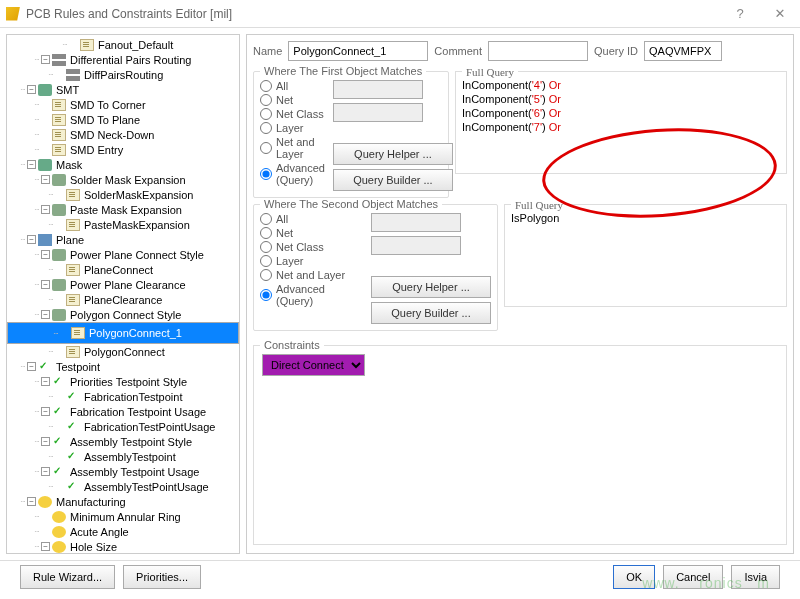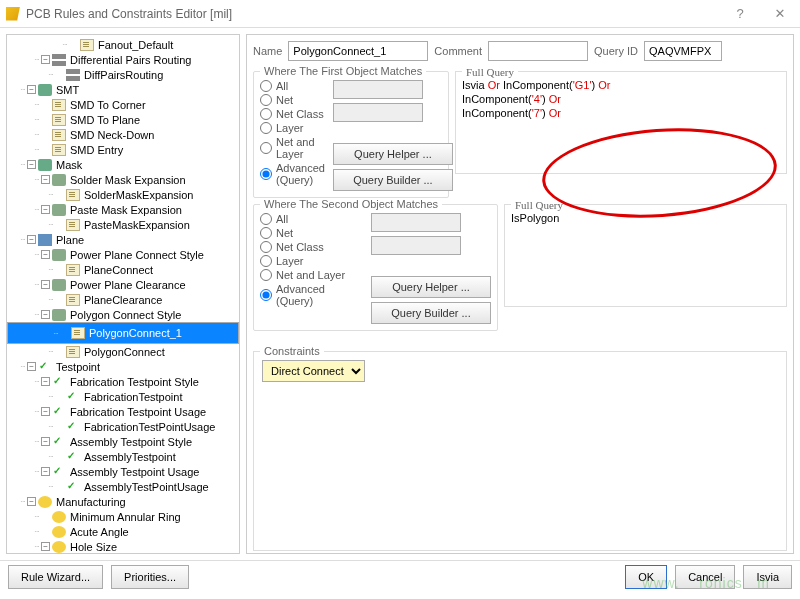--- a/index.html
+++ b/index.html
@@ -39,25 +39,25 @@
 .radios input { width: 12px; height: 12px; }
 .rbtns { display: flex; flex-direction: column; gap: 4px; justify-content: flex-start; }
 .dd { width: 90px; height: 19px; border: 1px solid #aaa; background: #eee; }
 .qbtn { width: 120px; height: 22px; background: linear-gradient(#fdfdfd,#e5e5e5); border: 1px solid #aaa; color: #333; }
 .fullq { border: 1px solid #ddd; padding: 6px; font-family: Consolas, monospace; font-size: 11px; line-height: 14px; position: relative; height: 103px; }
 .fullq .gt { position: absolute; top: -7px; left: 6px; background: #fff; padding: 0 4px; color: #666; font-family: "Segoe UI"; }
 .fq1 { color: #000; }
 .op { color: #d00; }
 .str { color: #d00; }
 .fqrow { display: flex; gap: 6px; }
-.constraints { border: 1px solid #ddd; padding: 8px; margin-top: 14px; height: 200px; position: relative; }
+.constraints { border: 1px solid #ddd; padding: 8px; margin-top: 8px; height: 200px; position: relative; }
 .constraints .gt { position: absolute; top: -7px; left: 6px; background: #fff; padding: 0 4px; color: #666; }
 .cslabel { color: #555; margin: 8px 0 4px 4px; }
-.sel { border: 1px solid #aaa; height: 22px; padding: 0 4px; background: #fef9c3; }
-.footer { height: 33px; display: flex; align-items: center; padding: 0 8px; gap: 8px; border-top: 1px solid #ddd; }
+.sel { border: 1px solid #aaa; height: 22px; padding: 0 4px; background: #a21caf; }
+.footer { height: 33px; display: flex; align-items: center; padding: 0 20px; gap: 8px; border-top: 1px solid #ddd; }
 .footer .spacer { flex: 1; }
 .fbtn { height: 24px; padding: 0 12px; background: linear-gradient(#fdfdfd,#e5e5e5); border: 1px solid #aaa; }
 .fbtn.primary { border: 1px solid #2a6fd0; }
 .watermark { position: absolute; right: 30px; bottom: 8px; color: rgba(80,180,80,0.4); font-size: 14px; pointer-events: none; letter-spacing: 1px; }
 .circle { position: absolute; border: 3px solid #d00; border-radius: 50%; width: 235px; height: 88px; right: 16px; top: 94px; pointer-events: none; transform: rotate(-4deg); }
 </style>
 </head>
 <body>
 
 <div class="titlebar">
@@ -199,21 +199,21 @@
         <div class="trow">
           <span class="sp dots" style="width:18px;text-align:right;">···</span>
           <span class="tg">−</span>
           <span class="ic green"></span>
           <span class="lbl">Testpoint</span>
         </div>
         <div class="trow">
           <span class="sp dots" style="width:32px;text-align:right;">···</span>
           <span class="tg">−</span>
           <span class="ic green"></span>
-          <span class="lbl">Fabrication Testpoint Style</span>
+          <span class="lbl">Priorities Testpoint Style</span>
         </div>
         <div class="trow">
           <span class="sp dots" style="width:46px;text-align:right;">···</span>
           <span class="sp" style="width:11px"></span>
           <span class="ic green"></span>
           <span class="lbl">FabricationTestpoint</span>
         </div>
         <div class="trow">
           <span class="sp dots" style="width:32px;text-align:right;">···</span>
           <span class="tg">−</span>
@@ -304,22 +304,23 @@
             <div class="dd"></div>
             <div style="height:13px"></div>
             <button class="qbtn">Query Helper ...</button>
             <button class="qbtn">Query Builder ...</button>
           </div>
         </div>
       </div>
       <div class="fullq" style="flex:1">
         <div class="gt">Full Query</div>
         <div id="q1">
-            <div><span class="fq1">Isvia</span><span> </span><span class="op">Or</span><span> </span><span class="fq1">InComponent</span><span>(</span><span class="str">'G1'</span><span>)</span><span>  </span><span class="op">Or</span></div>
             <div><span class="fq1">InComponent</span><span>(</span><span class="str">'4'</span><span>)</span><span> </span><span class="op">Or</span></div>
+            <div><span class="fq1">InComponent</span><span>(</span><span class="str">'5'</span><span>)</span><span> </span><span class="op">Or</span></div>
+            <div><span class="fq1">InComponent</span><span>(</span><span class="str">'6'</span><span>)</span><span> </span><span class="op">Or</span></div>
             <div><span class="fq1">InComponent</span><span>(</span><span class="str">'7'</span><span>)</span><span> </span><span class="op">Or</span></div>
           </div>
       </div>
     </div>
 
     <div class="fqrow">
       <div class="gbox" style="width:245px">
         <div class="gt">Where The Second Object Matches</div>
         <div class="matcher">
           <div class="radios" id="radios2">

